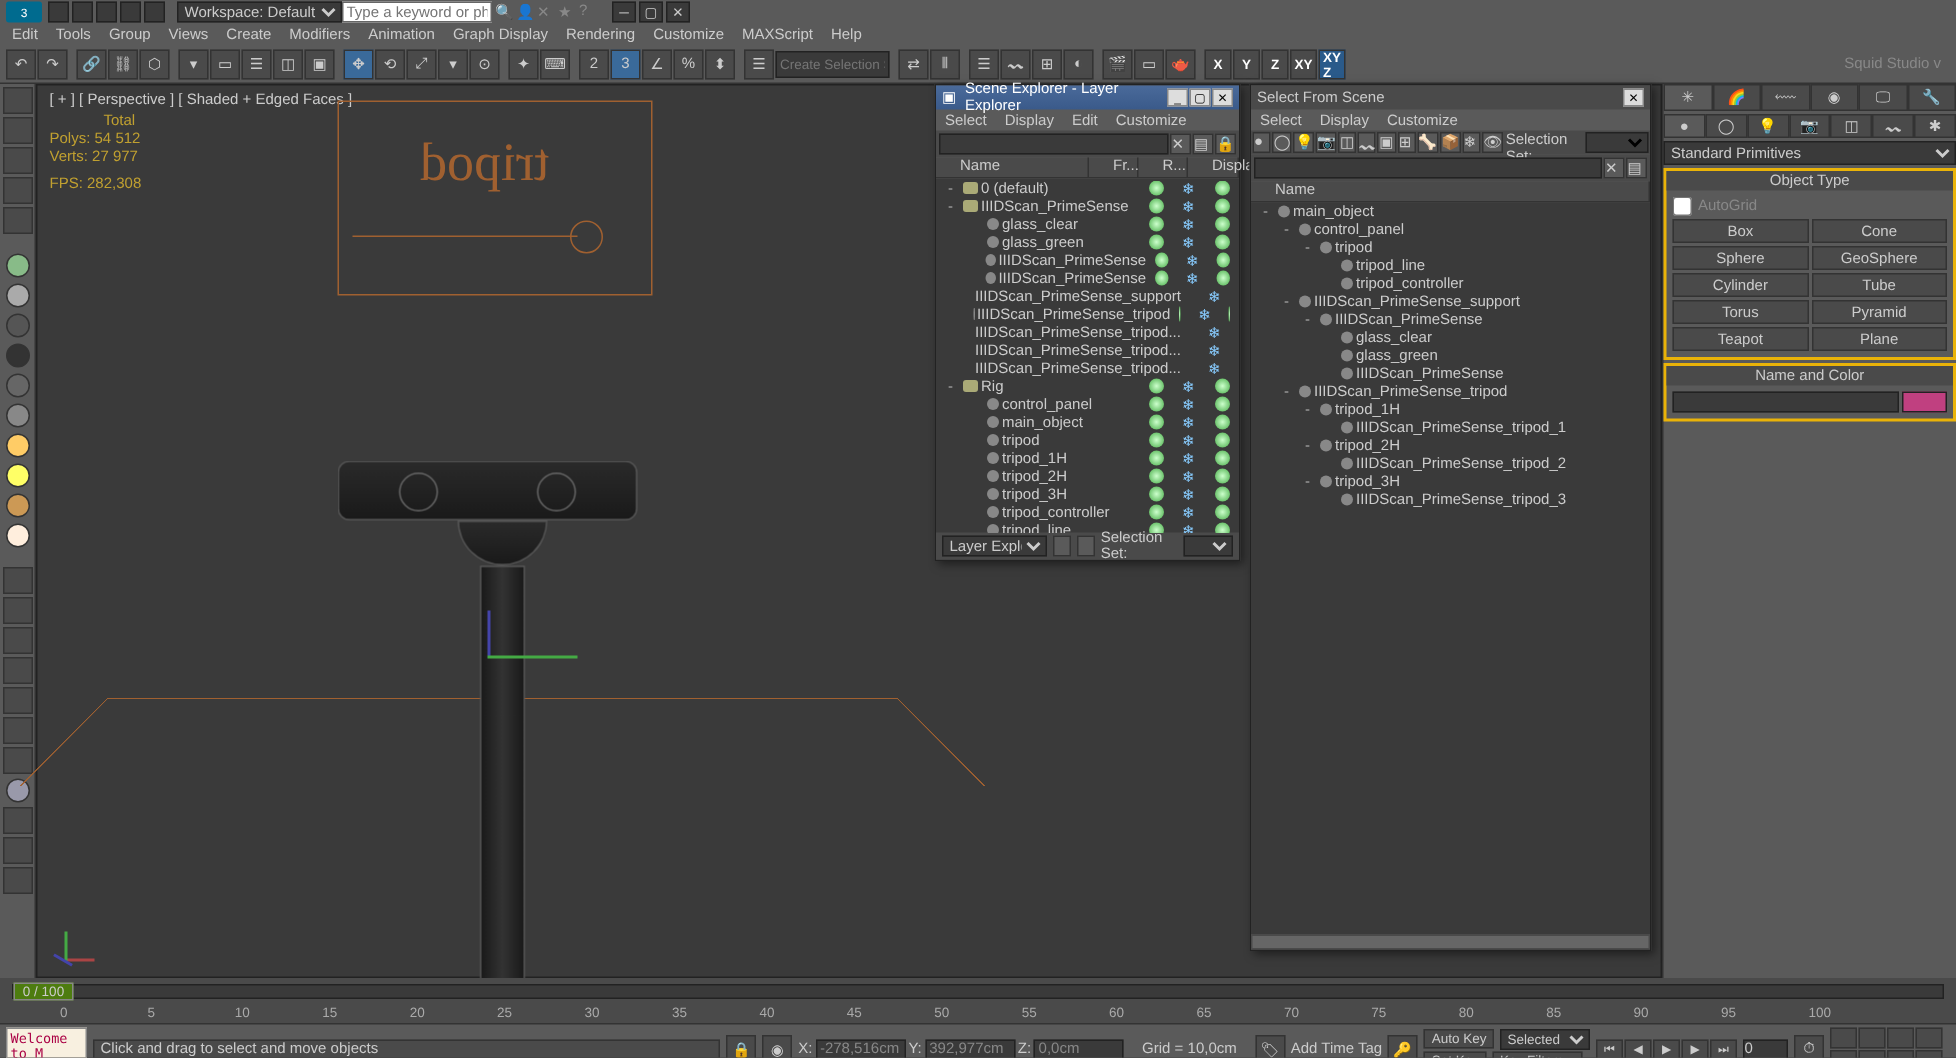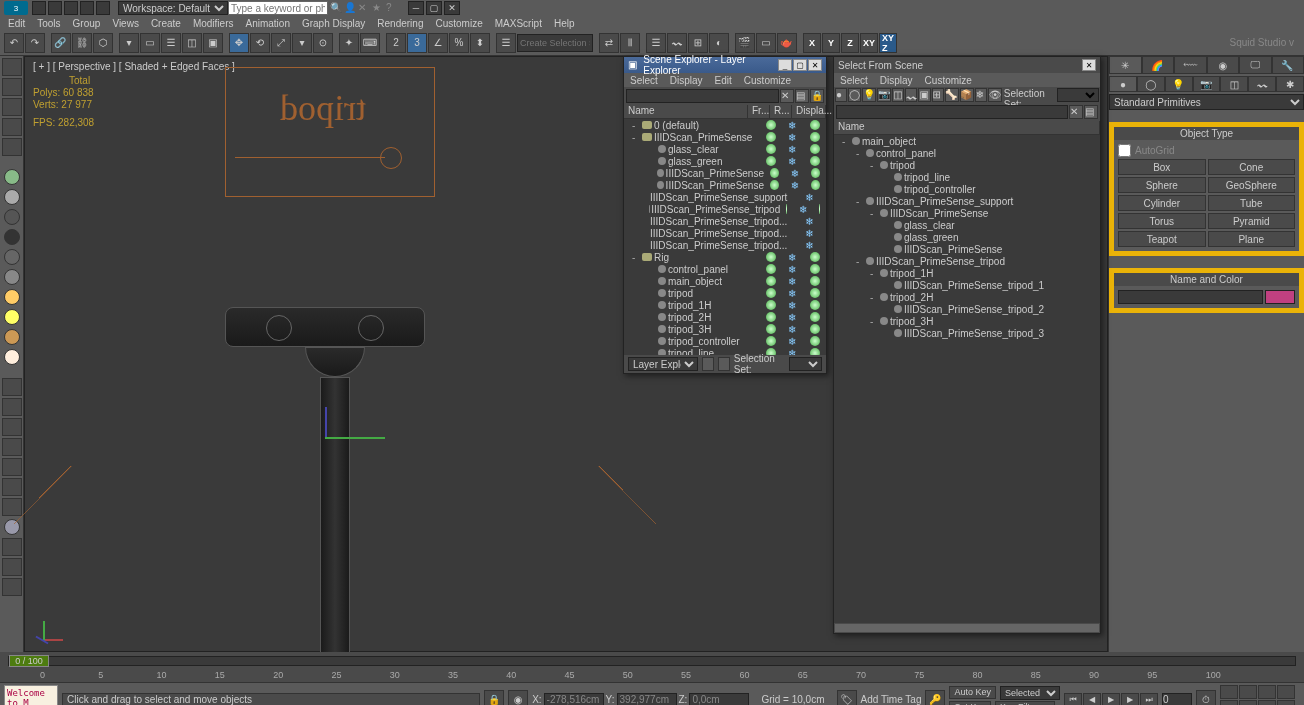--- a/index.html
+++ b/index.html
@@ -51,39 +51,39 @@
 .axis-tripod{position:absolute;bottom:10px;left:10px;width:30px;height:30px}
 .axis-tripod .x{position:absolute;width:20px;height:2px;background:#a44;bottom:0;left:8px}
 .axis-tripod .y{position:absolute;width:2px;height:20px;background:#4a4;bottom:0;left:8px}
 .axis-tripod .z{position:absolute;width:14px;height:2px;background:#44a;bottom:0;left:0;transform:rotate(30deg)}
 .command-panel{width:196px;background:#5a5a5a;border-left:1px solid #333}
 .cp-tabs{display:flex;height:18px;background:#4a4a4a}
 .cp-tab{flex:1;border:1px solid #333;display:flex;align-items:center;justify-content:center}
 .cp-tab.active{background:#5a5a5a}
 .cp-subtabs{display:flex;height:16px;background:#4a4a4a;margin-top:2px}
 .cp-dropdown{width:100%;height:16px;background:#3a3a3a;border:1px solid #222;color:#ccc;font-size:10px;margin-top:2px}
-.cp-rollout{border:5px solid #eab308;margin-top:12px}
+.cp-rollout{border:2px solid #eab308;margin-top:2px}
 .cp-rollout-hdr{background:#4a4a4a;text-align:center;font-size:10px;padding:1px;color:#ccc}
 .cp-body{padding:4px;display:flex;flex-direction:column;gap:2px}
 .cp-row{display:flex;gap:2px}
 .cp-btn{flex:1;height:16px;background:#4a4a4a;border:1px solid #333;color:#ccc;font-size:10px;display:flex;align-items:center;justify-content:center}
 .cp-check{display:flex;align-items:center;gap:4px;font-size:10px;color:#888}
 .cp-swatch{width:30px;height:14px;background:#c04080;border:1px solid #222;margin-left:auto}
 .dialog{position:absolute;background:#5a5a5a;border:1px solid #222;box-shadow:2px 2px 6px rgba(0,0,0,.5)}
 .dlg-title{height:16px;background:linear-gradient(#4a6a9a,#3a5a8a);display:flex;align-items:center;padding:0 4px;color:#fff;font-size:10px}
 .dlg-title .ico{width:12px;height:12px;margin-right:4px}
 .dlg-title .dlg-btns{margin-left:auto;display:flex;gap:1px}
 .dlg-title .dlg-btn{width:14px;height:12px;background:#ddd;border:1px solid #888;color:#000;font-size:8px;display:flex;align-items:center;justify-content:center}
 .dlg-menu{height:14px;display:flex;align-items:center;gap:12px;padding:0 6px;font-size:10px;color:#ccc}
 .dlg-toolbar{height:18px;display:flex;align-items:center;gap:1px;padding:0 2px;background:#4a4a4a}
 .dlg-search{flex:1;height:14px;background:#3a3a3a;border:1px solid #222}
 .dlg-filter-row{height:16px;display:flex;gap:1px;padding:1px;background:#4a4a4a}
 .dlg-filter-btn{width:14px;height:14px;background:#5a5a5a;border:1px solid #333}
 .dlg-cols{height:14px;display:flex;background:#4a4a4a;border-bottom:1px solid #333;font-size:10px;color:#ccc}
-.dlg-col{padding:0 4px;border-right:1px solid #333}
+.dlg-col{padding:0 16px;border-right:1px solid #333}
 .dlg-tree{background:#3a3a3a;overflow:auto}
 .tree-row{height:12px;display:flex;align-items:center;font-size:10px;color:#ccc;padding-left:4px;white-space:nowrap}
 .tree-row .exp{width:10px;color:#aaa}
 .tree-row .ico{width:12px;height:10px;margin-right:2px;display:inline-block}
 .tree-row .layer-ico{background:#aa7;border-radius:2px;width:10px;height:8px}
 .tree-row .obj-ico{background:#888;border-radius:50%;width:8px;height:8px}
 .tree-row .bulb{width:10px;height:10px;background:radial-gradient(#cfc,#4a4);border-radius:50%;margin:0 6px}
 .tree-row .snow{width:10px;height:10px;color:#8cf;margin:0 6px}
 .dlg-status{height:18px;background:#4a4a4a;display:flex;align-items:center;padding:0 4px;gap:4px;font-size:10px}
 .dlg-status select{background:#3a3a3a;color:#ccc;border:1px solid #222;font-size:10px;height:14px}
@@ -241,21 +241,21 @@
     <div class="ltbtn round" style="background:#99a"></div>
     <div class="ltbtn"></div>
     <div class="ltbtn"></div>
     <div class="ltbtn"></div>
   </div>
 
   <div class="viewport">
     <div class="vp-label">[ + ] [ Perspective ] [ Shaded + Edged Faces ]</div>
     <div class="vp-stats">
       <div style="margin-left:36px">Total</div>
-      <div><span>Polys:</span>  <span>60 838</span></div>
+      <div><span>Polys:</span>  <span>54 512</span></div>
       <div><span>Verts:</span>  <span>27 977</span></div>
       <div style="margin-top:6px"><span>FPS:</span>   <span>282,308</span></div>
     </div>
     <div class="ref-rect"></div>
     <div class="ref-text">tripod</div>
     <div class="ref-line"></div>
     <div class="ref-circ"></div>
     <div class="grid-plane"></div>
     <div class="model">
       <div class="sensor"></div>

